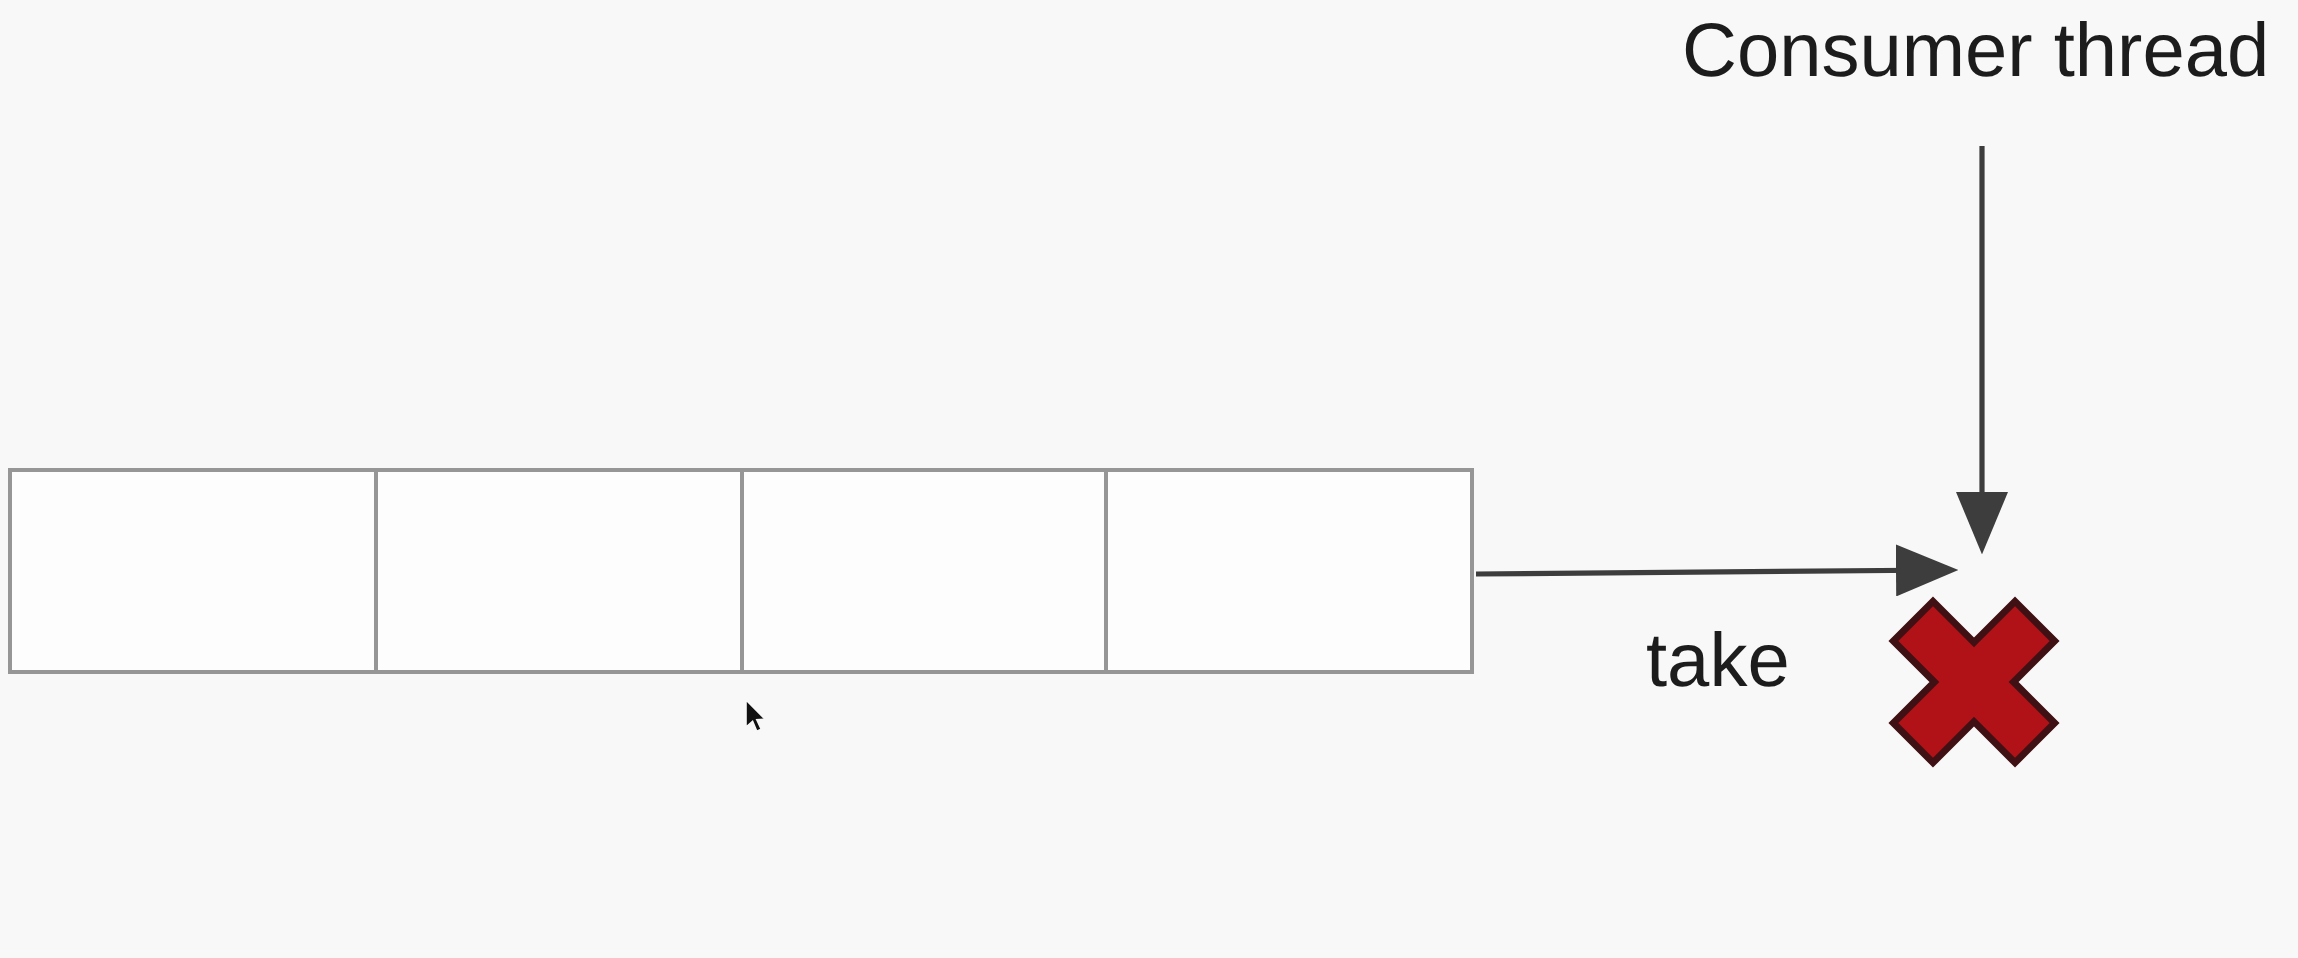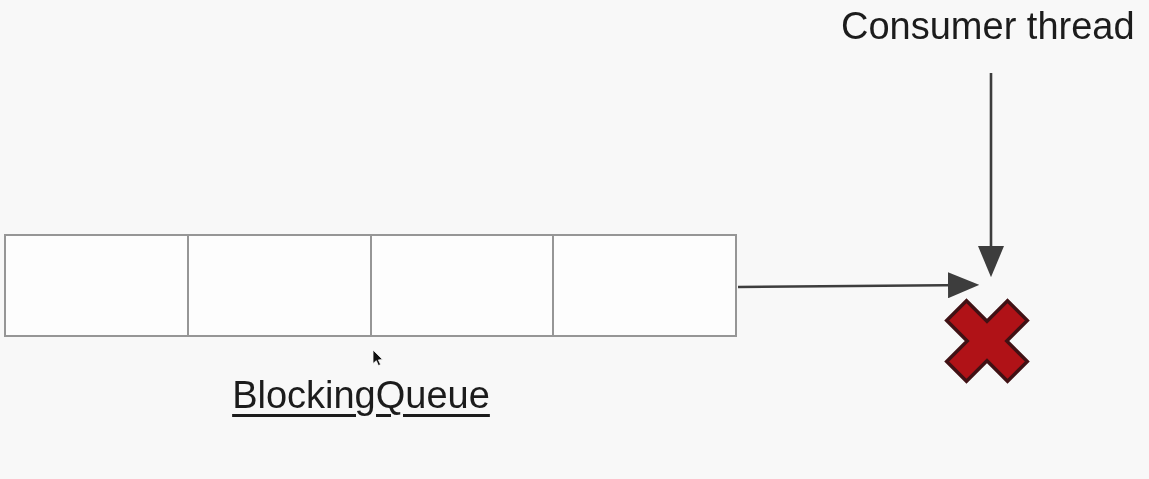--- a/index.html
+++ b/index.html
@@ -104,22 +104,22 @@
     <line x1="738" y1="287" x2="974" y2="285" style="stroke: var(--arrow); stroke-width: 2.6;" marker-end="url(#arrowhead)"></line>
   </svg>
 
   <div class="queue">
       <div class="queue-cell"></div>
       <div class="queue-cell"></div>
       <div class="queue-cell"></div>
       <div class="queue-cell"></div>
     </div>
 
-  <div class="label queue-caption">BlockingQueue</div>
 
+  <div class="label take-label">take</div>
 
   <svg class="x-icon-svg" width="96" height="96" viewBox="0 0 96 96">
     <polygon transform="translate(48,48) rotate(45)" points="-14,-43 14,-43 14,-14 43,-14 43,14 14,14 14,43 -14,43 -14,14 -43,14 -43,-14 -14,-14" style="fill: var(--x-fill); stroke: var(--x-outline); stroke-width: 3.5; stroke-linejoin: miter;"></polygon>
   </svg>
 
 
   <svg class="cursor-svg" width="14" height="18" viewBox="0 0 14 18">
     <polygon points="1,0 1,13.5 4.3,10.7 6.4,15.6 8.6,14.6 6.4,9.9 10.6,9.6" style="fill: var(--cursor); stroke: #f8f8f8; stroke-width: 0.8;"></polygon>
   </svg>
 

